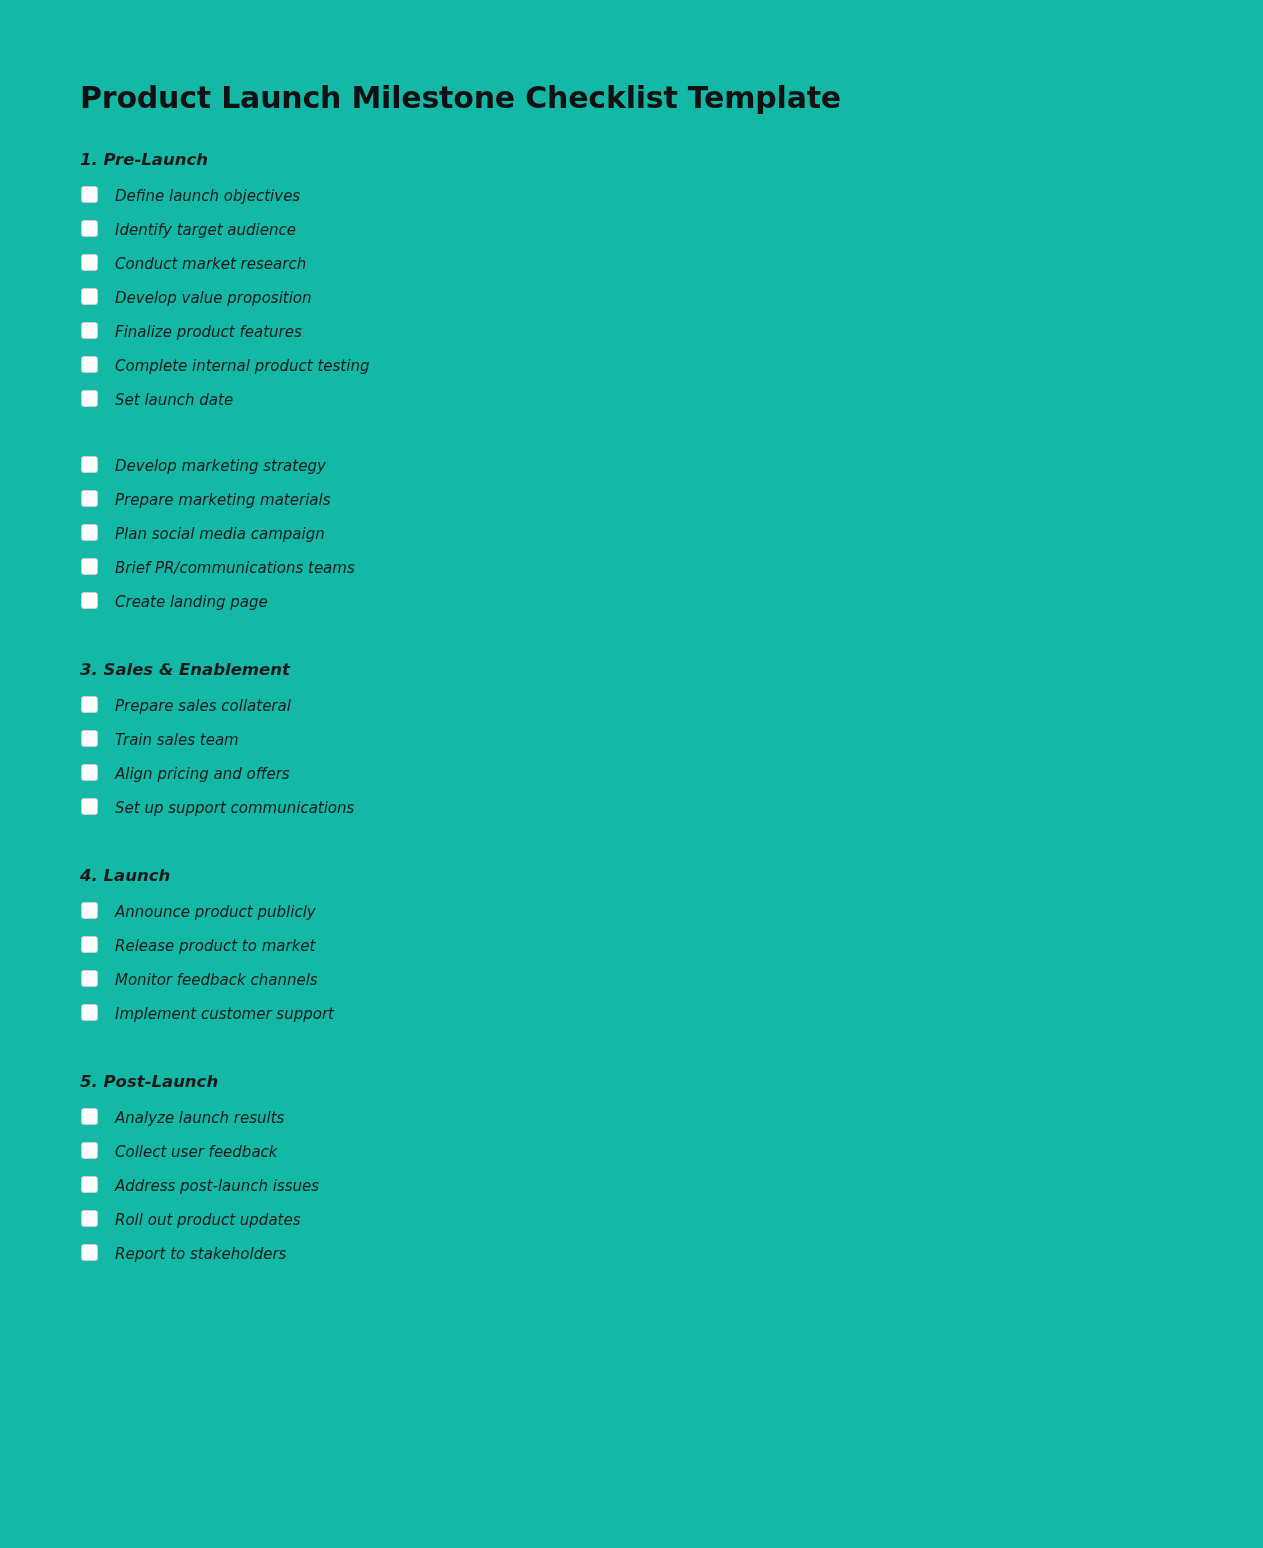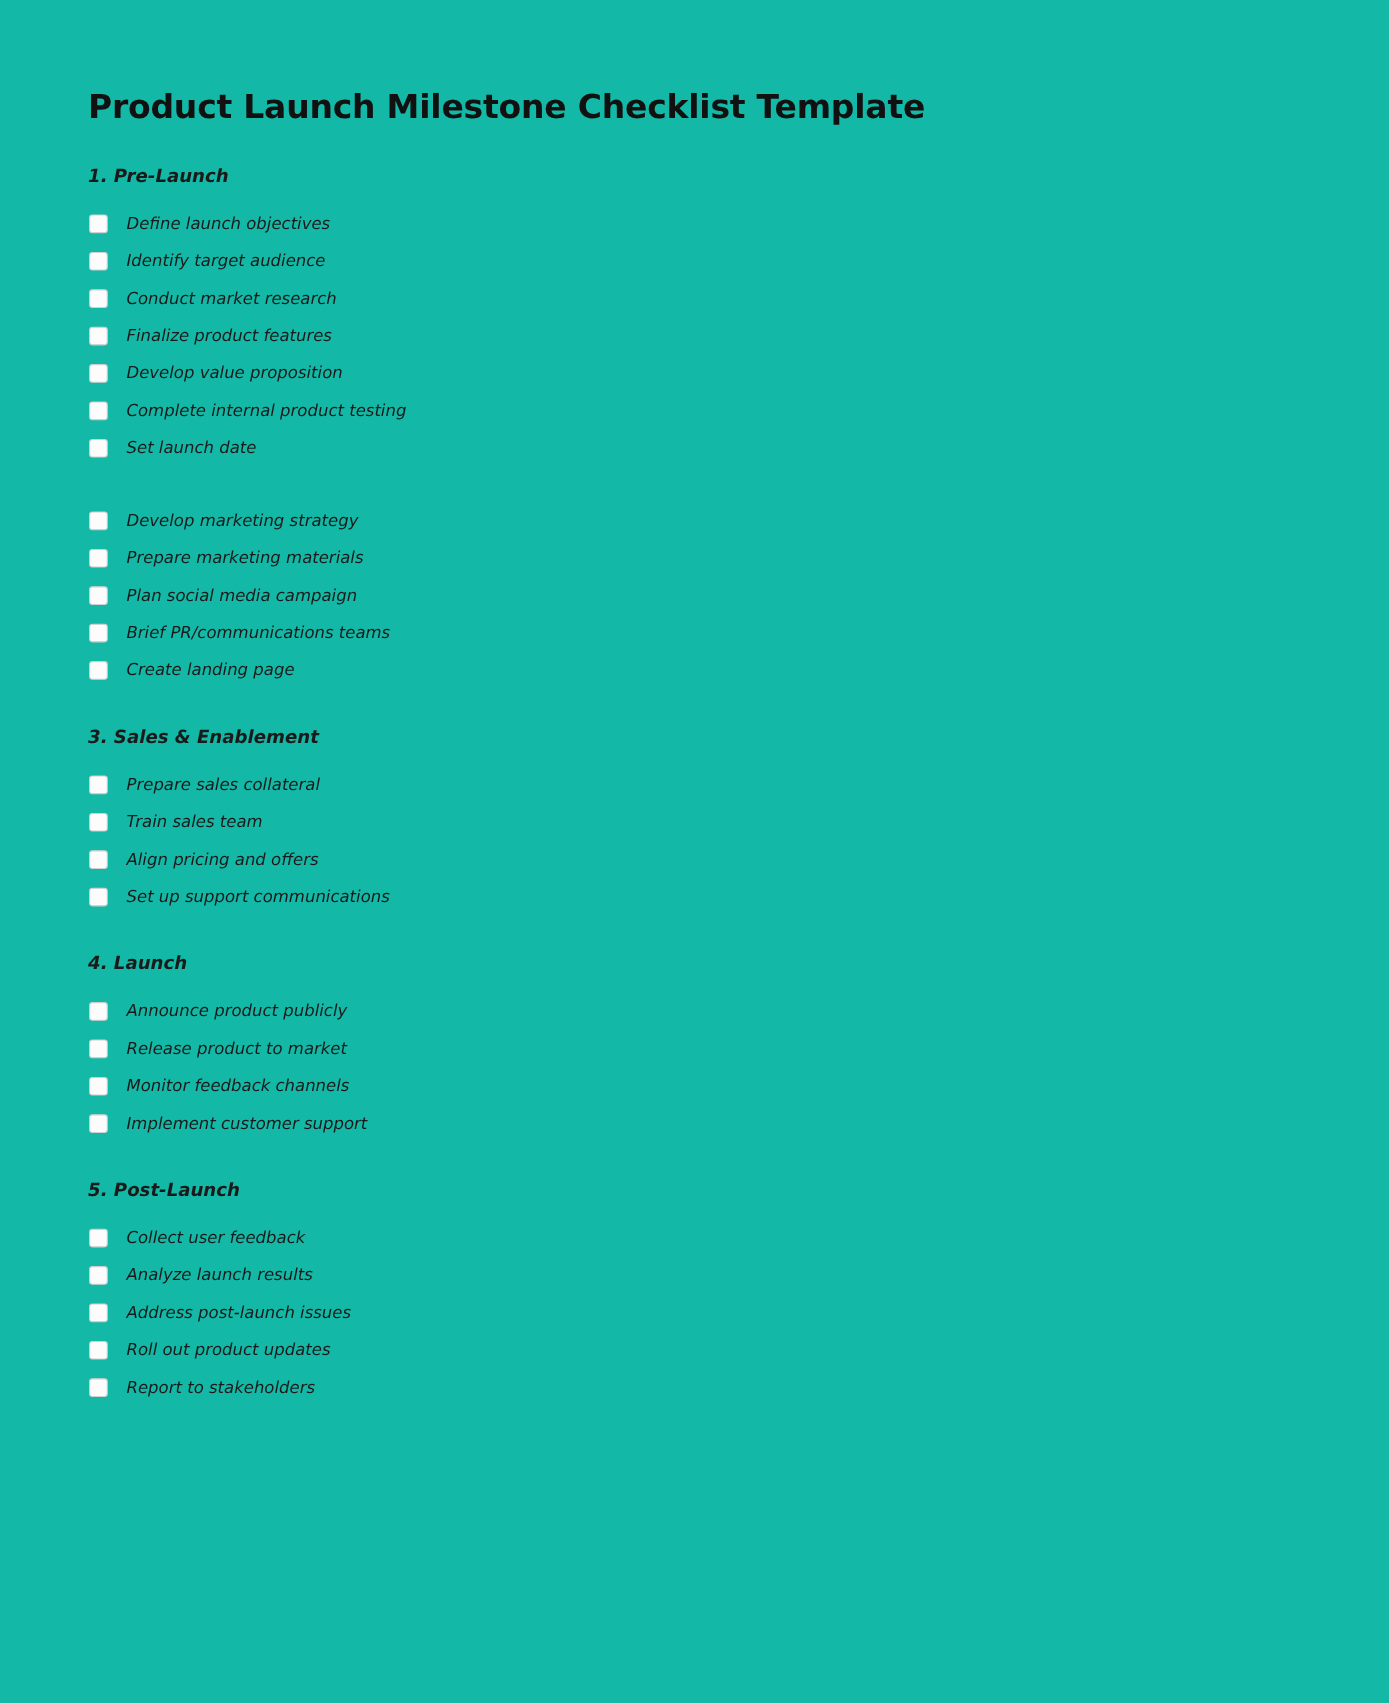--- a/index.html
+++ b/index.html
@@ -51,21 +51,21 @@
     margin: 0 0 14px 0;
     line-height: 24px;
   }
   .checklist {
     margin: 0;
     padding: 0;
     list-style: none;
   }
   .check-item {
     display: flex;
-    align-items: center;
+    align-items: flex-start;
     height: 34px;
   }
   .checkbox {
     width: 17px;
     height: 17px;
     border: 1px solid #d0d0d0;
     border-radius: 3px;
     background: #fcfcfc;
     box-sizing: border-box;
     flex: 0 0 auto;
@@ -103,28 +103,28 @@
         <li class="check-item">
           <span class="checkbox"></span>
           <span class="check-label">Identify target audience</span>
         </li>
         <li class="check-item">
           <span class="checkbox"></span>
           <span class="check-label">Conduct market research</span>
         </li>
         <li class="check-item">
           <span class="checkbox"></span>
+          <span class="check-label">Develop value proposition</span>
+        </li>
+        <li class="check-item">
+          <span class="checkbox"></span>
           <span class="check-label">Finalize product features</span>
         </li>
         <li class="check-item">
           <span class="checkbox"></span>
-          <span class="check-label">Develop value proposition</span>
-        </li>
-        <li class="check-item">
-          <span class="checkbox"></span>
           <span class="check-label">Complete internal product testing</span>
         </li>
         <li class="check-item">
           <span class="checkbox"></span>
           <span class="check-label">Set launch date</span>
         </li>
       </ul>
     </div>
 
     <div class="section">
@@ -194,25 +194,25 @@
           <span class="check-label">Implement customer support</span>
         </li>
       </ul>
     </div>
 
     <div class="section">
       <h2 class="section-title">5. Post-Launch</h2>
       <ul class="checklist">
         <li class="check-item">
           <span class="checkbox"></span>
+          <span class="check-label">Analyze launch results</span>
+        </li>
+        <li class="check-item">
+          <span class="checkbox"></span>
           <span class="check-label">Collect user feedback</span>
-        </li>
-        <li class="check-item">
-          <span class="checkbox"></span>
-          <span class="check-label">Analyze launch results</span>
         </li>
         <li class="check-item">
           <span class="checkbox"></span>
           <span class="check-label">Address post-launch issues</span>
         </li>
         <li class="check-item">
           <span class="checkbox"></span>
           <span class="check-label">Roll out product updates</span>
         </li>
         <li class="check-item">

